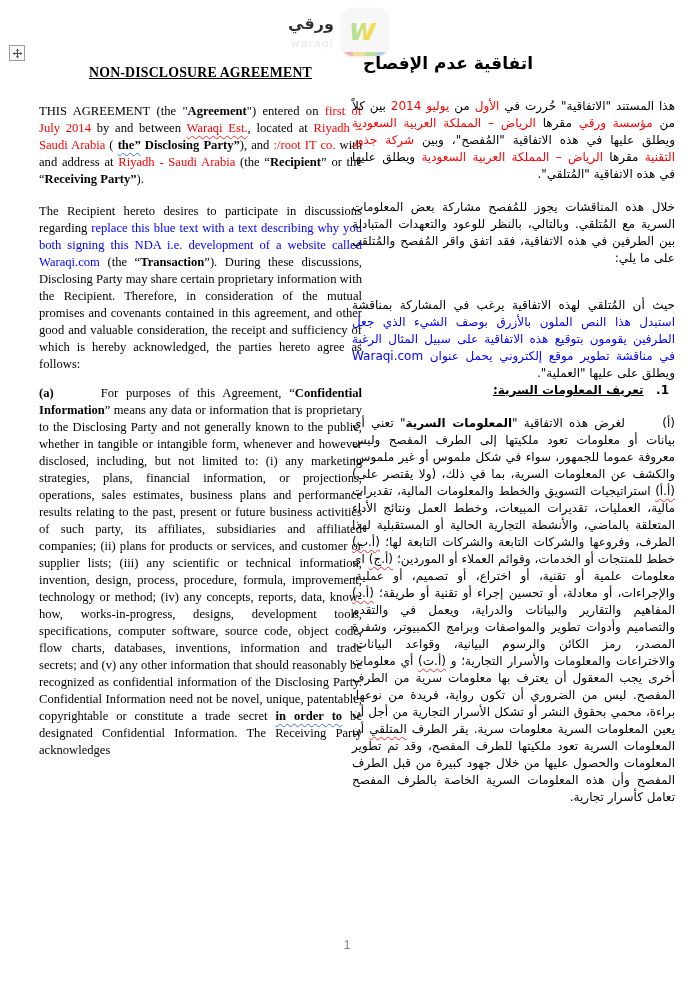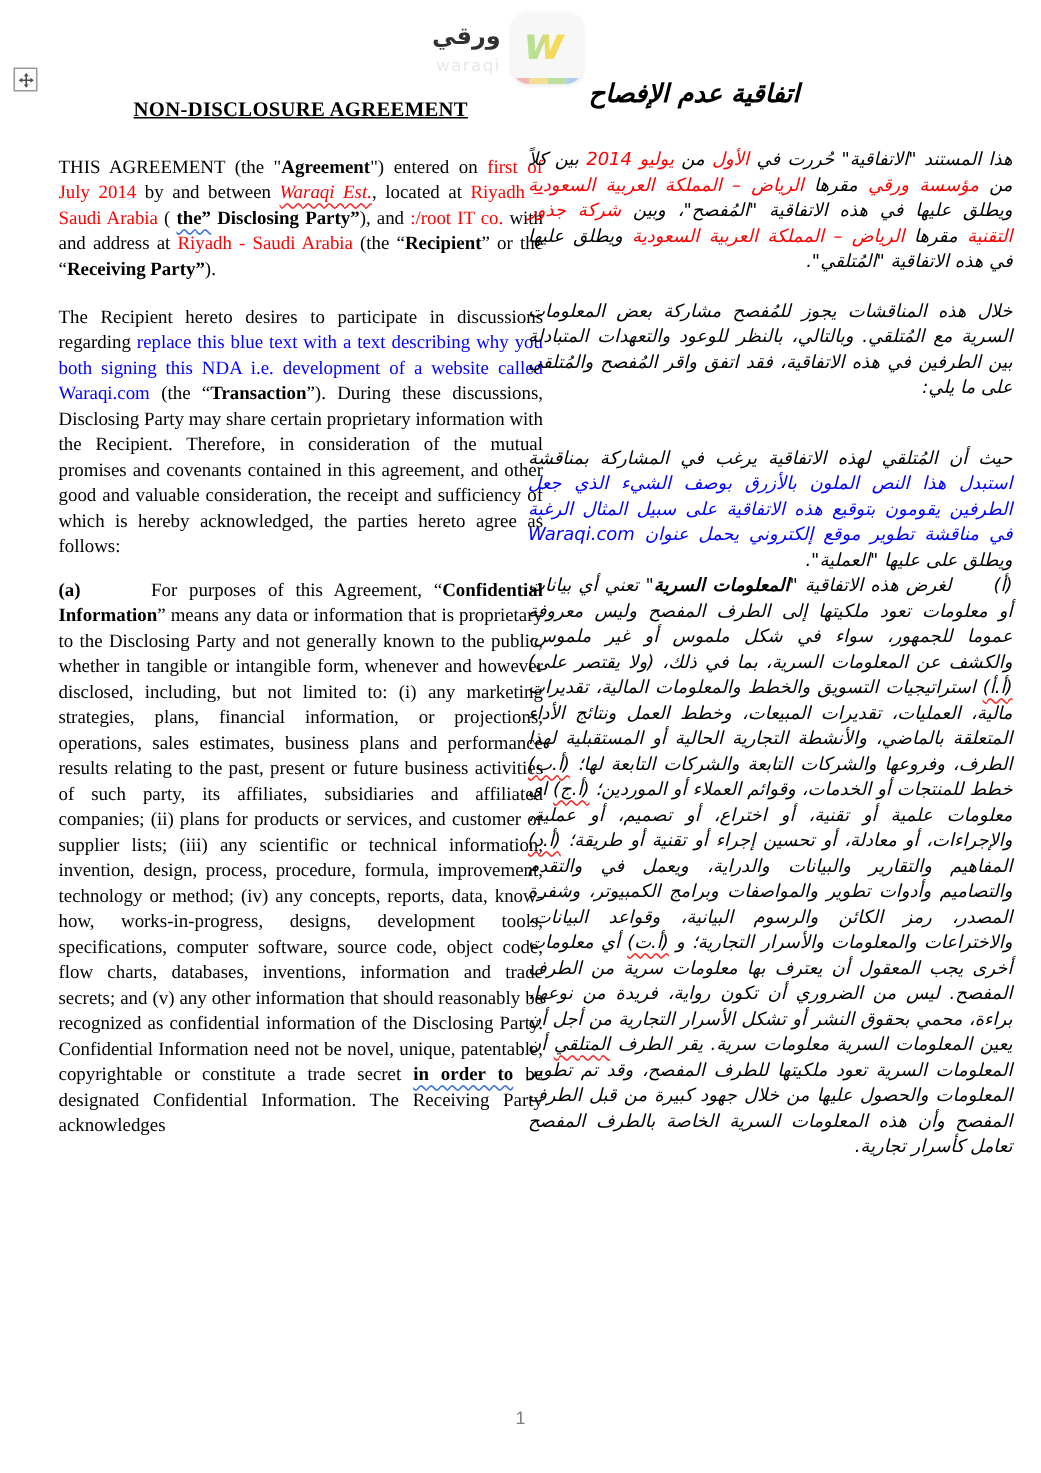--- a/index.html
+++ b/index.html
@@ -24,21 +24,21 @@
   .logo-stripe i{flex:1;}
   .logo-stripe .s1{background:#ec8f88;}
   .logo-stripe .s2{background:#f2d05e;}
   .logo-stripe .s3{background:#9ed06d;}
   .logo-stripe .s4{background:#85b7e8;}
 
   
   .col{position:absolute;top:0;width:323px;text-align:justify;}
   .col-en{left:39px;top:64px;font-size:12.6px;line-height:17px;}
   .col-ar{left:352px;top:50px;font-size:12px;line-height:17px;direction:rtl;
-          font-family:"DejaVu Sans",sans-serif;font-style:italic;}
+          font-family:"DejaVu Sans",sans-serif;}
   .col p{margin:0;}
 
   .title-en{font-weight:bold;text-decoration:underline;text-align:center;font-size:13.8px;
             letter-spacing:.2px;margin-bottom:22px !important;}
   .title-ar{font-weight:bold;font-size:17px;line-height:26px;width:fit-content;
             margin:0 142px 22px auto !important;}
 
   .para{margin-bottom:15px !important;}
   .para.mb0{margin-bottom:0 !important;}
   .para.gap-large{margin-bottom:30px !important;}
@@ -47,21 +47,21 @@
   .heading-ar{font-weight:bold;margin-bottom:16px !important;padding-right:6px;}
   .underlined{text-decoration:underline;}
 
   .red{color:#ff0000;}
   .blue{color:#0000ff;}
   .bold{font-weight:bold;}
   .wavy-red{text-decoration-line:underline;text-decoration-style:wavy;text-decoration-color:#ff2a2a;
             text-decoration-thickness:1px;text-underline-offset:3px;}
   .wavy-blue{text-decoration-line:underline;text-decoration-style:wavy;text-decoration-color:#3a6fe8;
              text-decoration-thickness:1px;text-underline-offset:3px;font-weight:bold;}
-  .red.wavy-red{text-decoration-color:#ff2a2a;font-style:italic;}
+  .red.wavy-red{text-decoration-color:#ff2a2a;}
 
   .page-number{position:absolute;left:0;right:0;top:938px;text-align:center;color:#7f7f7f;
                font-family:"Liberation Sans",sans-serif;font-size:12px;}
 </style>
 </head>
 <body>
 
 <div class="page">
 
   <span class="move-handle">
@@ -91,18 +91,19 @@
     <p class="para"><span>THIS AGREEMENT (the "</span><span class="bold">Agreement</span><span>") entered on </span><span class="red">first of July 2014</span><span> by and between </span><span class="red wavy-red">Waraqi Est.</span><span>, located at </span><span class="red">Riyadh – Saudi Arabia</span><span> ( </span><span class="wavy-blue">the”</span><span> </span><span class="bold">Disclosing Party”</span><span>), and </span><span class="red">:/root IT co.</span><span> with and address at </span><span class="red">Riyadh - Saudi Arabia</span><span> (the “</span><span class="bold">Recipient</span><span>” or the “</span><span class="bold">Receiving Party”</span><span>).</span></p>
     <p class="para" style="margin-bottom:12px !important;"><span>The Recipient hereto desires to participate in discussions regarding </span><span class="blue">replace this blue text with a text describing why you both signing this NDA i.e. development of a website called Waraqi.com</span><span> (the “</span><span class="bold">Transaction</span><span>”).  During these discussions, Disclosing Party may share certain proprietary information with the Recipient.  Therefore, in consideration of the mutual promises and covenants contained in this agreement, and other good and valuable consideration, the receipt and sufficiency of which is hereby acknowledged, the parties hereto agree as follows:</span></p>
     <p class="para"><span class="bold">(a)</span><span>&nbsp;&nbsp;&nbsp;&nbsp;&nbsp; For purposes of this Agreement, “</span><span class="bold">Confidential Information</span><span>” means any data or information that is proprietary to the Disclosing Party and not generally known to the public, whether in tangible or intangible form, whenever and however disclosed, including, but not limited to: (i) any marketing strategies, plans, financial information, or projections, operations, sales estimates, business plans and performance results relating to the past, present or future business activities of such party, its affiliates, subsidiaries and affiliated companies; (ii) plans for products or services, and customer or supplier lists; (iii) any scientific or technical information, invention, design, process, procedure, formula, improvement, technology or method; (iv) any concepts, reports, data, know-how, works-in-progress, designs, development tools, specifications, computer software, source code, object code, flow charts, databases, inventions, information and trade secrets; and (v) any other information that should reasonably be recognized as confidential information of the Disclosing Party.  Confidential Information need not be novel, unique, patentable, copyrightable or constitute a trade secret </span><span class="wavy-blue">in order to</span><span> be designated Confidential Information. The Receiving Party acknowledges</span></p>
   </div>
 
   <div class="col col-ar" dir="rtl" lang="ar">
     <p class="title-ar">اتفاقية عدم الإفصاح</p>
     <p class="para" style="margin-bottom:16px !important;"><span>هذا المستند "الاتفاقية" حُررت في </span><span class="red">الأول</span><span> من </span><span class="red">يوليو 2014</span><span> بين كلاً من </span><span class="red">مؤسسة ورقي</span><span> مقرها </span><span class="red">الرياض – المملكة العربية السعودية</span><span> ويطلق عليها في هذه الاتفاقية "المُفصح"، وبين </span><span class="red">شركة جذور التقنية</span><span> مقرها </span><span class="red">الرياض – المملكة العربية السعودية</span><span> ويطلق عليها في هذه الاتفاقية "المُتلقي".</span></p>
     <p class="para gap-large">خلال هذه المناقشات يجوز للمُفصح مشاركة بعض المعلومات السرية مع المُتلقي. وبالتالي، بالنظر للوعود والتعهدات المتبادلة بين الطرفين في هذه الاتفاقية، فقد اتفق واقر المُفصح والمُتلقي على ما يلي:</p>
     <p class="para mb0"><span>حيث أن المُتلقي لهذه الاتفاقية يرغب في المشاركة بمناقشة </span><span class="blue">استبدل هذا النص الملون بالأزرق بوصف الشيء الذي جعل الطرفين يقومون بتوقيع هذه الاتفاقية على سبيل المثال الرغبة في مناقشة تطوير موقع إلكتروني يحمل عنوان Waraqi.com</span><span> ويطلق على عليها "العملية".</span></p>
+    <p class="heading-ar"><span>1.</span><span>&nbsp;&nbsp;&nbsp;</span><span class="underlined">تعريف المعلومات السرية:</span></p>
     <p class="para"><span>(أ)</span><span>&nbsp;&nbsp;&nbsp;&nbsp;&nbsp; لغرض هذه الاتفاقية "</span><span class="bold">المعلومات السرية</span><span>" تعني أي بيانات أو معلومات تعود ملكيتها إلى الطرف المفصح وليس معروفة عموما للجمهور، سواء في شكل ملموس أو غير ملموس، والكشف عن المعلومات السرية، بما في ذلك، (ولا يقتصر على) </span><span class="wavy-red">(أ.أ)</span><span> استراتيجيات التسويق والخطط والمعلومات المالية، تقديرات مالية، العمليات، تقديرات المبيعات، وخطط العمل ونتائج الأداء المتعلقة بالماضي، والأنشطة التجارية الحالية أو المستقبلية لهذا الطرف، وفروعها والشركات التابعة والشركات التابعة لها؛ </span><span class="wavy-red">(أ.ب)</span><span> خطط للمنتجات أو الخدمات، وقوائم العملاء أو الموردين؛ </span><span class="wavy-red">(أ.ج)</span><span> اي معلومات علمية أو تقنية، أو اختراع، أو تصميم، أو عملية، والإجراءات، أو معادلة، أو تحسين إجراء أو تقنية أو طريقة؛ </span><span class="wavy-red">(أ.د)</span><span> المفاهيم والتقارير والبيانات والدراية، ويعمل في والتقدم والتصاميم وأدوات تطوير والمواصفات وبرامج الكمبيوتر، وشفرة المصدر، رمز الكائن والرسوم البيانية، وقواعد البيانات، والاختراعات والمعلومات والأسرار التجارية؛ و </span><span class="wavy-red">(أ.ت)</span><span> أي معلومات أخرى يجب المعقول أن يعترف بها معلومات سرية من الطرف المفصح. ليس من الضروري أن تكون رواية، فريدة من نوعها، براءة، محمي بحقوق النشر أو تشكل الأسرار التجارية من أجل أن يعين المعلومات السرية معلومات سرية. يقر الطرف </span><span class="wavy-red">المتلقي</span><span> أن المعلومات السرية تعود ملكيتها للطرف المفصح، وقد تم تطوير المعلومات والحصول عليها من خلال جهود كبيرة من قبل الطرف المفصح وأن هذه المعلومات السرية الخاصة بالطرف المفصح تعامل كأسرار تجارية.</span></p>
   </div>
 
   <div class="page-number">1</div>
 
 </div>
 
 </body></html>

